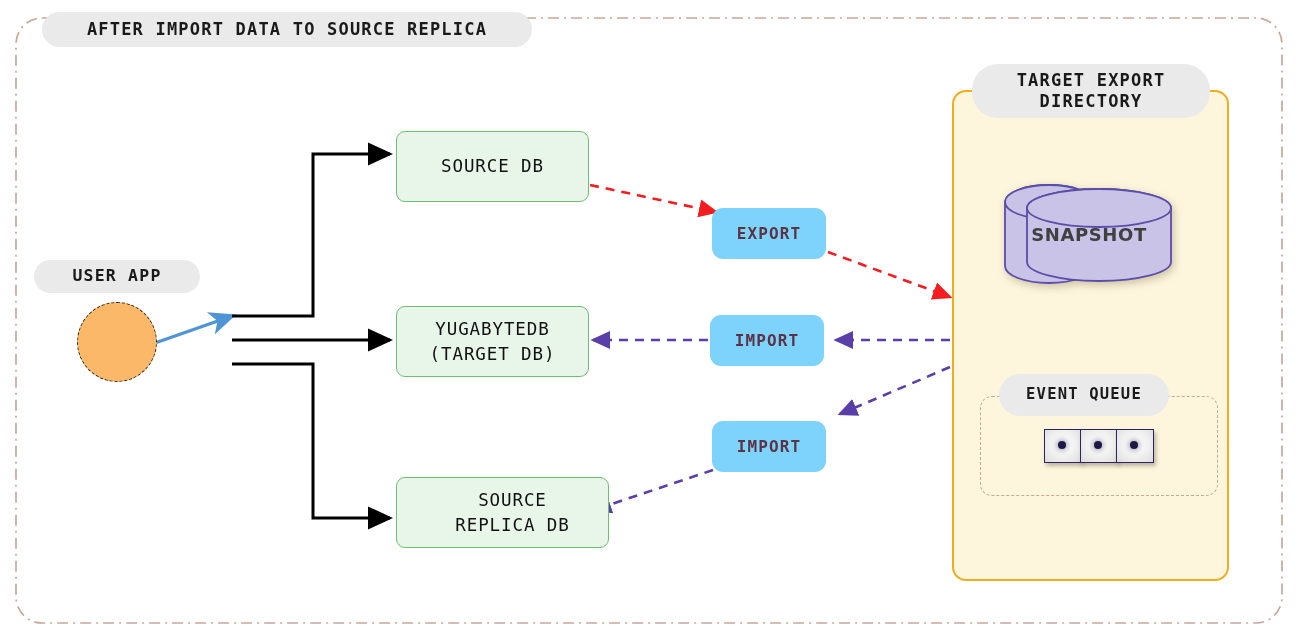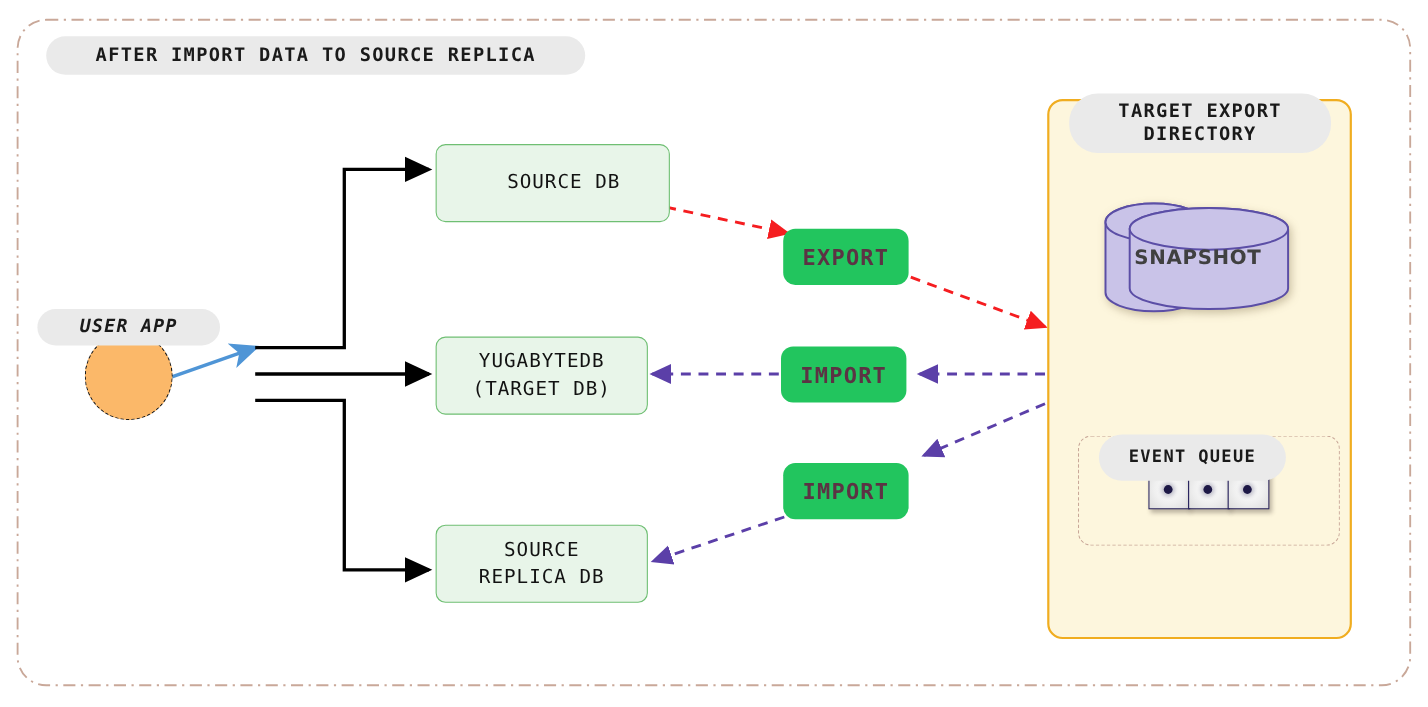--- a/index.html
+++ b/index.html
@@ -32,21 +32,20 @@
     font-weight: bold;
     font-size: 17px;
     letter-spacing: 1.2px;
     display: flex;
     align-items: center;
     justify-content: center;
     text-align: center;
     line-height: 1.25;
     z-index: 6;
     white-space: pre;
-    margin-top: 21px;
   }
 
   
   .db-node {
     position: absolute;
     background: #e8f5e9;
     border: 1.6px solid #6fbf73;
     border-radius: 9px;
     color: #121212;
     font-size: 17.5px;
@@ -56,24 +55,24 @@
     align-items: center;
     justify-content: center;
     text-align: center;
     white-space: pre;
     z-index: 5;
   }
 
   
   .action-pill {
     position: absolute;
-    background: #22c55e;
+    background: #7dd3fc;
     border-radius: 11px;
     color: #5c3344;
-    font-size: 20px;
+    font-size: 16px;
     font-weight: bold;
     letter-spacing: 1.1px;
     display: flex;
     align-items: center;
     justify-content: center;
     z-index: 5;
     white-space: pre;
   }
 
   
@@ -228,32 +227,32 @@
   <div class="queue-cell" style="left:1116px;"></div>
   <div class="queue-dot" style="left:1058px;"></div>
   <div class="queue-dot" style="left:1094px;"></div>
   <div class="queue-dot" style="left:1130px;"></div>
 
   <div class="pill-label" style="left:42px; top:12px; width:490px; height:35px;">AFTER IMPORT DATA TO SOURCE REPLICA</div>
 
   <div class="pill-label" style="left:972px; top:64px; width:238px; height:54px; border-radius:26px;">TARGET EXPORT
 DIRECTORY</div>
 
-  <div class="pill-label" style="left:34px; top:260px; width:166px; height:33px; font-size:16.5px;font-style:italic;">USER APP</div>
+  <div class="pill-label" style="left:34px; top:260px; width:166px; height:33px; font-size:16.5px;">USER APP</div>
 
   <div class="pill-label" style="left:999px; top:374px; width:170px; height:42px; font-size:15.5px;">EVENT QUEUE</div>
 
   <div id="user-app-circle"></div>
 
-  <div class="db-node" style="left:396px; top:131px; width:191px; height:69px;padding-left:20px;">SOURCE DB</div>
+  <div class="db-node" style="left:396px; top:131px; width:191px; height:69px;">SOURCE DB</div>
 
   <div class="db-node" style="left:396px; top:306px; width:191px; height:69px;">YUGABYTEDB
 (TARGET DB)</div>
 
-  <div class="db-node" style="left:396px; top:477px; width:191px; height:69px;">SOURCE
+  <div class="db-node" style="left:396px; top:477px; width:191px; height:69px;padding-left:20px;">SOURCE
 REPLICA DB</div>
 
   <div class="action-pill" style="left:712px; top:208px; width:114px; height:51px;">EXPORT</div>
 
   <div class="action-pill" style="left:710px; top:315px; width:114px; height:51px;">IMPORT</div>
 
   <div class="action-pill" style="left:712px; top:421px; width:114px; height:51px;">IMPORT</div>
 
 </div>
 

